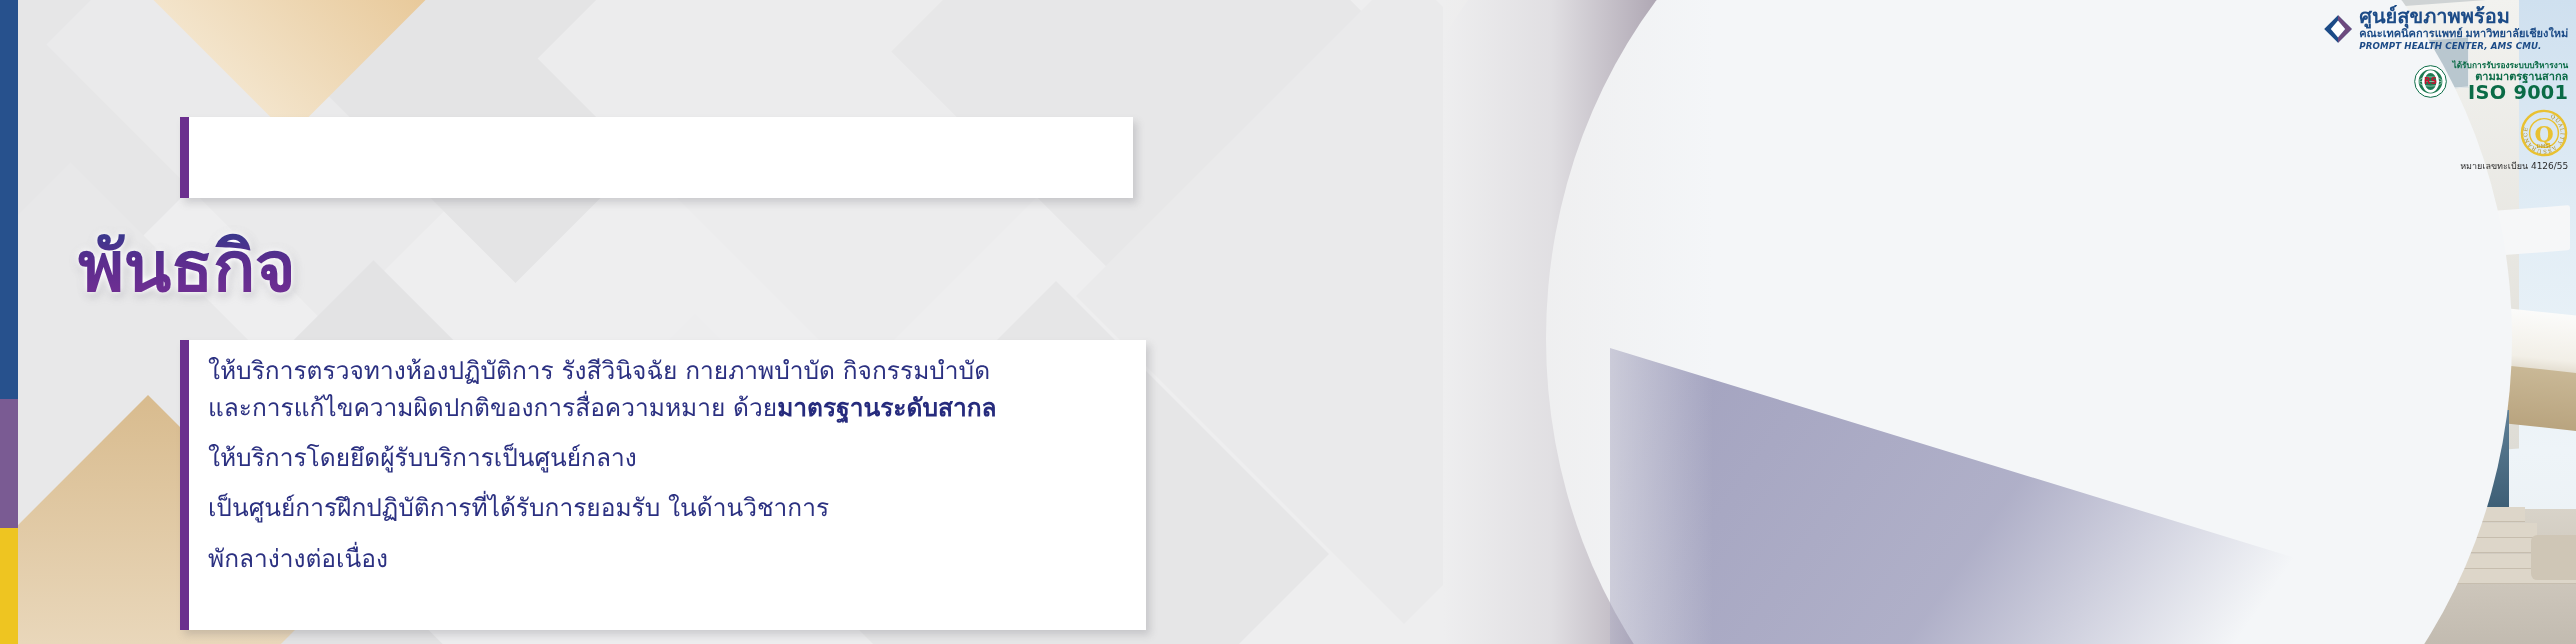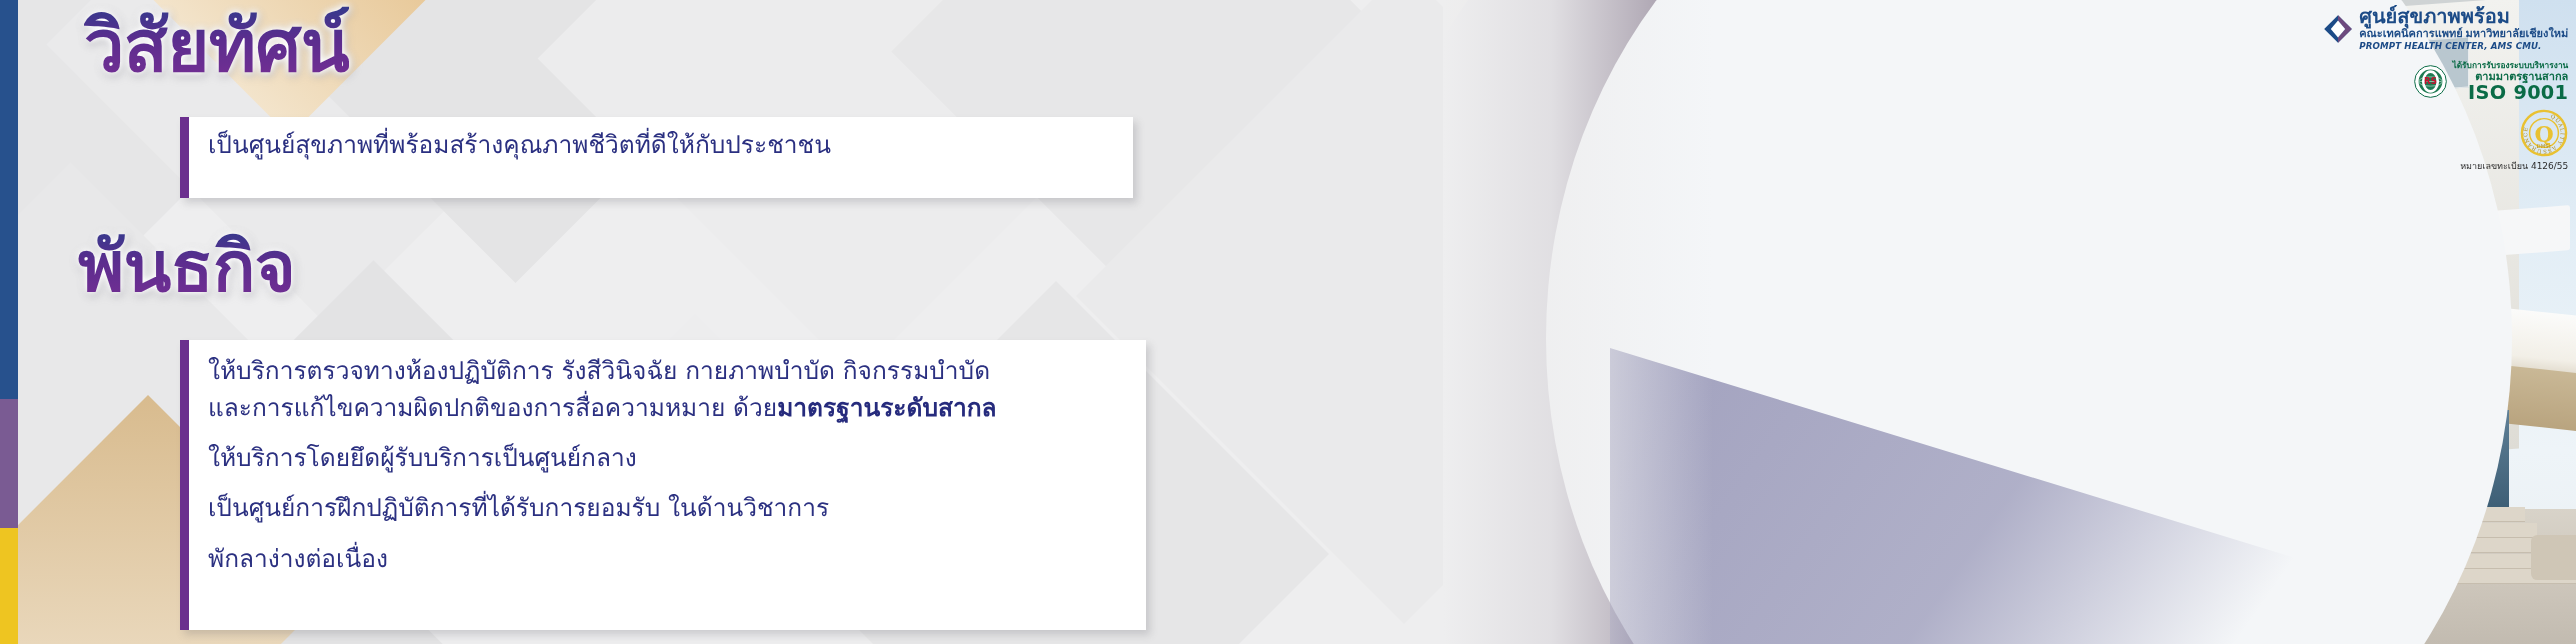--- a/index.html
+++ b/index.html
@@ -243,26 +243,24 @@
     </div>
 
     <div class="sw sw-white"></div>
     <div class="sw sw-gold"></div>
     <div class="sw sw-purple"></div>
     <div class="sw sw-cut"></div>
     <div class="tri-veil"></div>
     <div class="fade-left"></div>
   </div>
 
-  <div class="head head-vision">วิสัยทัศน์</div>
 
   <div class="card card-vision">
     <div class="bar"></div>
     <div class="body">
-      <div class="ln"><span>เป็นศูนย์สุขภาพที่พร้อมสร้างคุณภาพชีวิตที่ดีให้กับประชาชน</span><b></b></div>
     </div>
   </div>
 
   <div class="head head-mission">พันธกิจ</div>
 
   <div class="card card-mission">
     <div class="bar"></div>
     <div class="body">
       <div class="ln"><span>ให้บริการตรวจทางห้องปฏิบัติการ รังสีวินิจฉัย กายภาพบำบัด กิจกรรมบำบัด</span><b></b></div>
       <div class="ln"><span>และการแก้ไขความผิดปกติของการสื่อความหมาย ด้วย</span><b>มาตรฐานระดับสากล</b></div>

